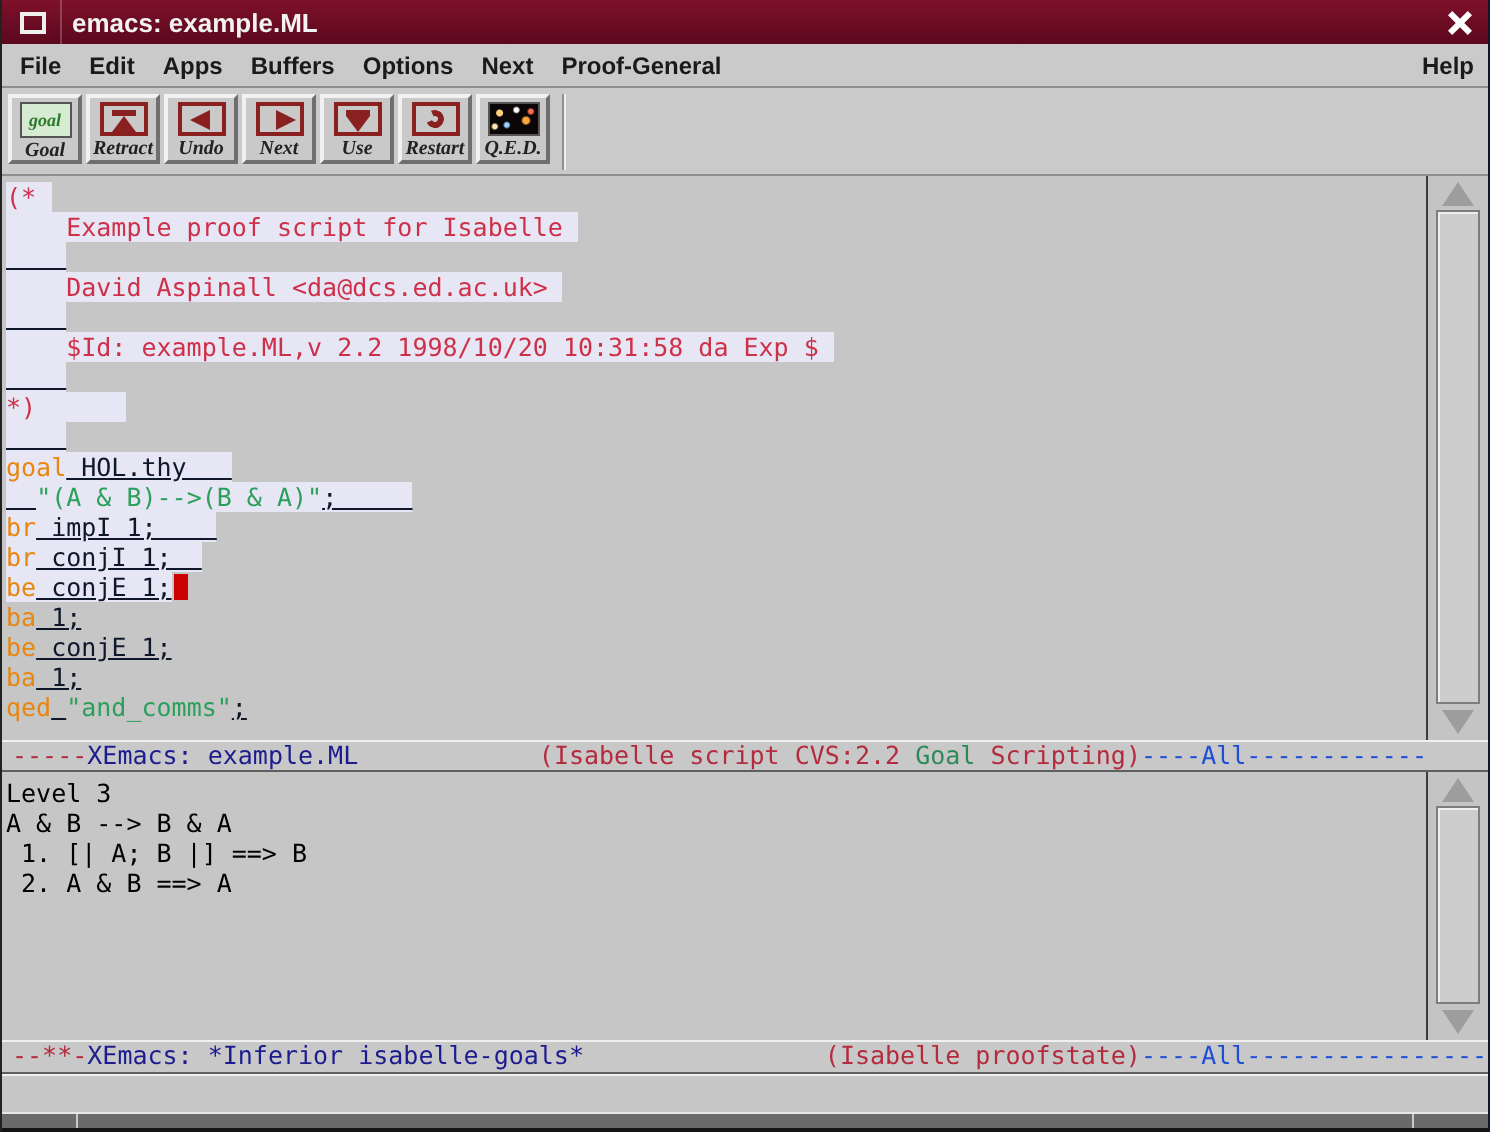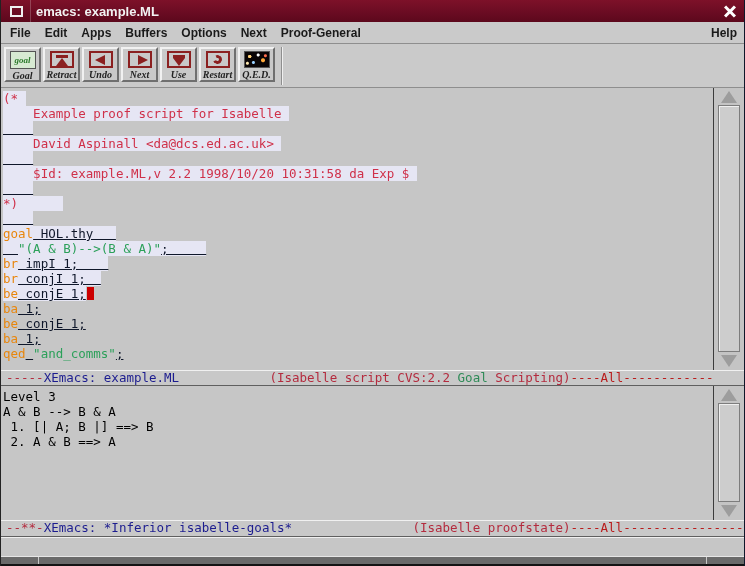--- a/index.html
+++ b/index.html
@@ -106,21 +106,21 @@
   
   .modeline {
     height:16px; background:#c8c8c8; white-space:pre; overflow:hidden;
     font-size:12.5px; line-height:14px;
     border-top:1px solid #f0f0f0; border-bottom:1px solid #5f5f5f;
     padding-left:5px;
   }
   .ml-red  { color:#b42b3e; }
   .ml-id   { color:#1c1c8f; }
   .ml-green{ color:#2e8b57; }
-  .ml-dark { color:#b91c1c; }
+  .ml-dark { color:#1d4ed8; }
   
   .echo-area { height:19px; background:#c6c6c6; border-top:1px solid #efefef; }
   .bottom-strip { height:10px; background:#6a6a6a; border-top:1px solid #e6e6e6; border-bottom:2px solid #141414; position:relative; }
   .bs-div-l { position:absolute; left:37px; top:0; width:1px; height:100%; background:#c9c9c9; }
   .bs-div-r { position:absolute; right:37px; top:0; width:1px; height:100%; background:#c9c9c9; }
 </style>
 </head>
 <body>
 
 <div class="frame">

